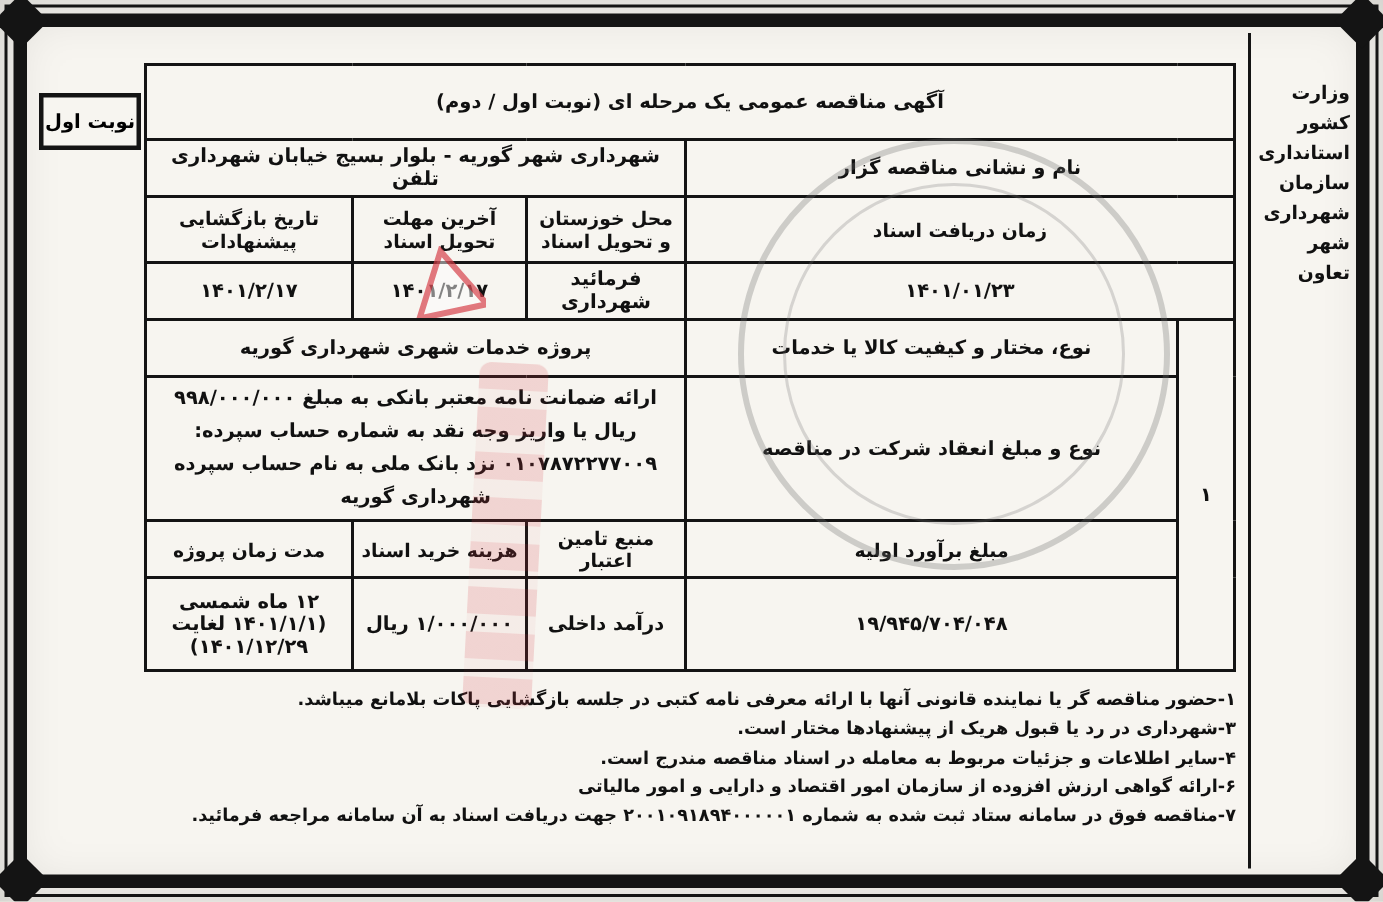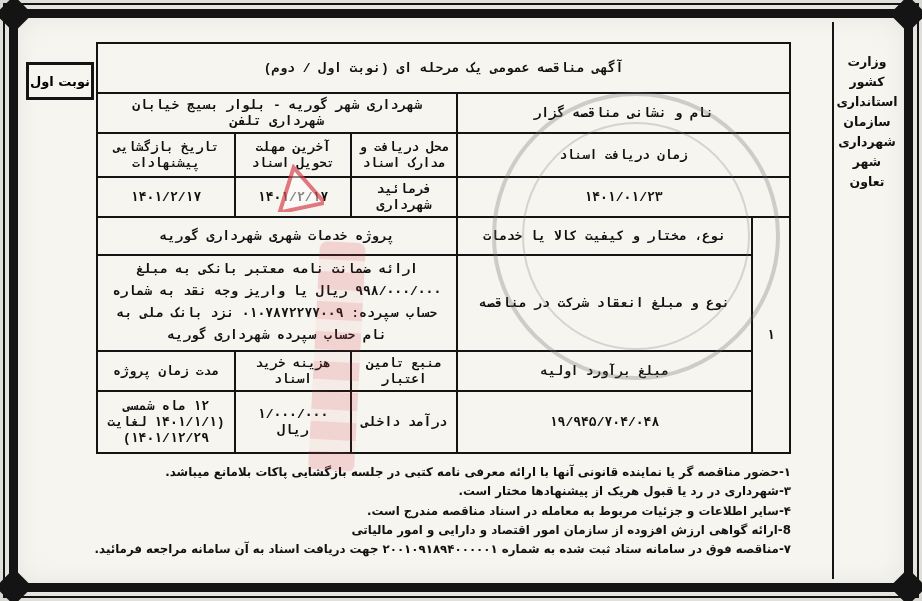--- a/index.html
+++ b/index.html
@@ -10,30 +10,30 @@
   }
   .outer-hairline{position:absolute;inset:3px;border:2px solid #141414;pointer-events:none;}
   .frame{position:absolute;inset:9px;border:9px solid #141414;pointer-events:none;}
   .corner{position:absolute;width:26px;height:26px;background:#141414;transform:rotate(45deg);}
   .corner.tl{top:1px;left:1px}.corner.tr{top:1px;right:1px}
   .corner.bl{bottom:1px;left:1px}.corner.br{bottom:1px;right:1px}
 
   .content{position:absolute;inset:22px;display:flex;}
   .sidebar{
     width:66px;border-left:2px solid #141414;padding-top:30px;
-    font-weight:bold;font-size:12.5px;text-align:center;line-height:1.6;color:#111;margin-left:33px;
+    font-weight:bold;font-size:12.5px;line-height:1.6;color:#111;
   }
   .main{flex:1;position:relative;padding:20px 8px 0 4px;}
 
   .badge{
     position:absolute;left:4px;top:40px;width:62px;height:32px;border:3px solid #141414;
     display:flex;align-items:center;justify-content:center;font-weight:bold;font-size:13px;background:#f7f5f0;
   }
 
-  table.tender{width:calc(100% - 70px);margin-left:102px;border-collapse:collapse;table-layout:fixed;font-family:Liberation Mono, monospace;}
+  table.tender{width:calc(100% - 70px);margin-left:102px;border-collapse:collapse;table-layout:fixed;}
   table.tender td{
     border:2px solid #141414;text-align:center;vertical-align:middle;
     font-weight:bold;font-size:13px;color:#111;padding:3px 5px;background:transparent;
   }
   td.title-cell{font-size:20px;height:42px;letter-spacing:.5px;}
   tr.r2 td{height:28px;}
   tr.r3 td{height:36px;font-size:12.5px;}
   tr.r4 td{height:26px;}
   tr.r5 td{height:30px;}
   tr.r6 td{height:82px;}
@@ -98,21 +98,21 @@
         <tbody>
             <tr>
           <td colspan="5" class="title-cell">آگهی مناقصه عمومی یک مرحله ای (نوبت اول / دوم)</td>
         </tr>
         <tr class="r2">
           <td colspan="2">نام و نشانی مناقصه گزار</td>
           <td colspan="3">شهرداری شهر گوریه - بلوار بسیج خیابان شهرداری  تلفن</td>
         </tr>
         <tr class="r3">
           <td colspan="2">زمان دریافت اسناد</td>
-          <td>محل دریافت و مدارک اسناد</td>
+          <td>محل خوزستان و تحویل اسناد</td>
           <td>آخرین مهلت تحویل اسناد</td>
           <td>تاریخ بازگشایی پیشنهادات</td>
         </tr>
         <tr class="r4">
           <td colspan="2">۱۴۰۱/۰۱/۲۳</td>
           <td>فرمائید شهرداری</td>
           <td>۱۴۰۱/۲/۱۷</td>
           <td>۱۴۰۱/۲/۱۷</td>
         </tr>
         <tr class="r5">
@@ -136,21 +136,21 @@
           <td>۱/۰۰۰/۰۰۰ ریال</td>
           <td>۱۲ ماه شمسی (۱۴۰۱/۱/۱ لغایت ۱۴۰۱/۱۲/۲۹)</td>
         </tr>
       </tbody>
         </table>
 
       <div class="notes">
         <div class="note">۱-حضور مناقصه گر یا نماینده قانونی آنها با ارائه معرفی نامه کتبی در جلسه بازگشایی پاکات بلامانع میباشد.</div>
         <div class="note">۳-شهرداری در رد یا قبول هریک از پیشنهادها مختار است.</div>
         <div class="note">۴-سایر اطلاعات و جزئیات مربوط به معامله در اسناد مناقصه مندرج است.</div>
-        <div class="note">8-ارائه گواهی ارزش افزوده از سازمان امور اقتصاد و دارایی و امور مالیاتی</div>
+        <div class="note">۶-ارائه گواهی ارزش افزوده از سازمان امور اقتصاد و دارایی و امور مالیاتی</div>
         <div class="note">۷-مناقصه فوق در سامانه ستاد ثبت شده به شماره ۲۰۰۱۰۹۱۸۹۴۰۰۰۰۰۱ جهت دریافت اسناد به آن سامانه مراجعه فرمائید.</div>
       </div>
 
       <div class="stamp-circle">
         <div class="inner"></div>
       </div>
 
       <svg class="triangle-logo" width="52" height="48" viewBox="0 0 52 48">
         <polygon points="26,3 49,44 3,44" fill="rgba(255,255,255,.6)" stroke="rgba(214,60,70,.85)" stroke-width="4" transform="rotate(-12 26 24)"></polygon>
       </svg>

